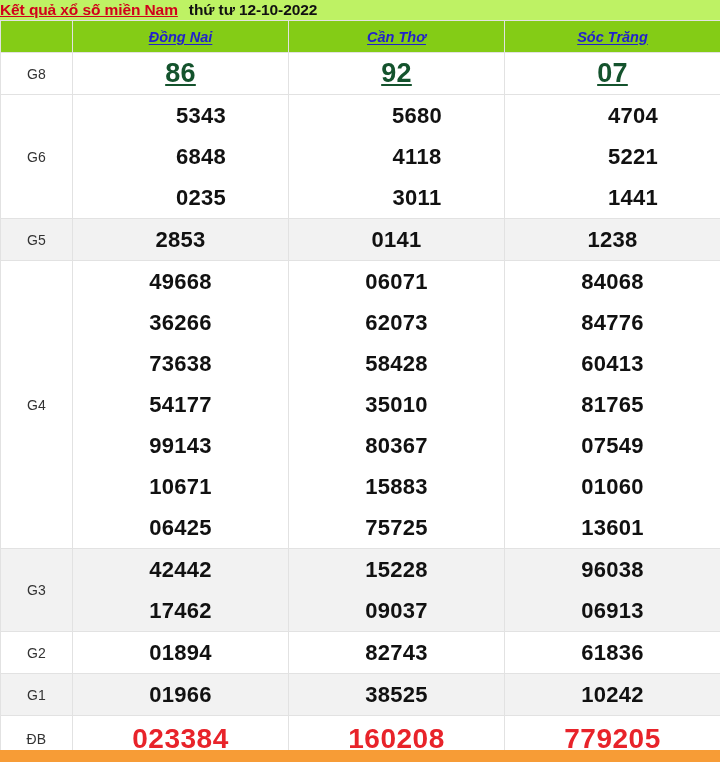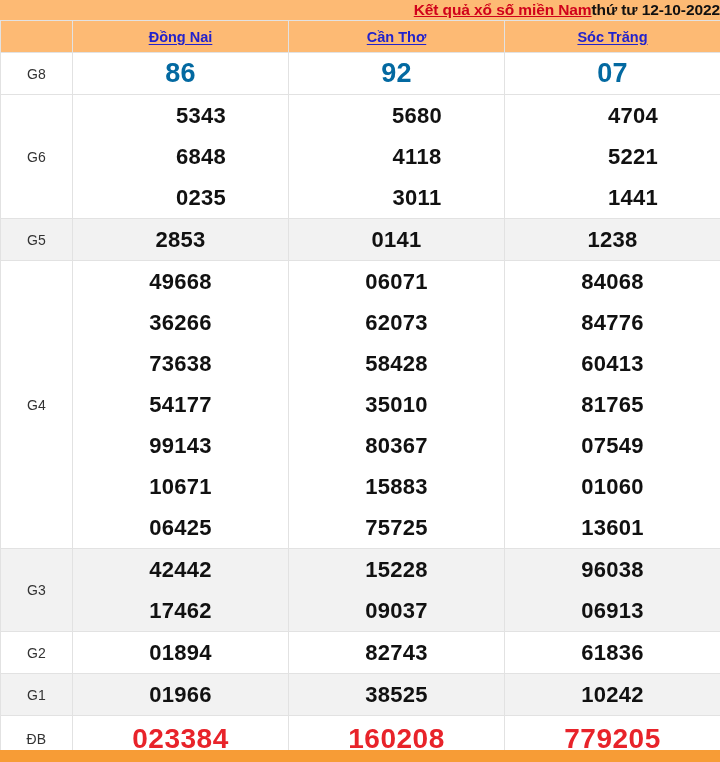--- a/index.html
+++ b/index.html
@@ -19,61 +19,62 @@
     height: 762px;
     position: relative;
     display: flex;
     flex-direction: column;
     background: #ffffff;
   }
 
   
   .title-bar {
     height: 33px;
-    background: #fdba74;
+    background: #bef264;
     display: flex;
     align-items: center;
-    justify-content: flex-end;
+    justify-content: flex-start;
     font-size: 15.5px;
     font-weight: bold;
     white-space: nowrap;
     letter-spacing: -0.1px;
   }
   .title-main {
     color: #d0021b;
     text-decoration: underline;
     text-underline-offset: 1px;
   }
   .title-date {
     color: #111111;
-    margin-left: 0;
+    margin-left: 11px;
   }
 
   
   .result-table {
     width: 720px;
     border-collapse: collapse;
     table-layout: fixed;
     flex: 0 0 auto;
   }
   .result-table col.c-label { width: 72px; }
   .result-table col.c-prov  { width: 216px; }
 
   .result-table th,
   .result-table td {
     border: 1px solid #e2e2e2;
     text-align: center;
     vertical-align: middle;
     padding: 0;
   }
   .result-table tr.row-head th {
-    background: #fdba74;
+    background: #84cc16;
     height: 31px;
     font-weight: bold;
     font-size: 14.5px;
+    font-style: italic;
   }
   .prov-link {
     color: #2222cc;
     text-decoration: underline;
     text-underline-offset: 2px;
     cursor: pointer;
     font-weight: bold;
     font-size: 14.5px;
   }
 
@@ -97,23 +98,24 @@
   }
 
   
   tr.shaded > td,
   tr.shaded > th { background: #f2f2f2; }
   tr.plain > td,
   tr.plain > th { background: #ffffff; }
 
   
   .red-small {
-    color: #0369a1;
+    color: #14532d;
     font-size: 27px;
     font-weight: bold;
+    text-decoration: underline;
   }
   .red-big {
     color: #e8232a;
     font-size: 28px;
     font-weight: bold;
     letter-spacing: 0.5px;
   }
 
   
   tr.h1 .num-cell { height: 41px; }

